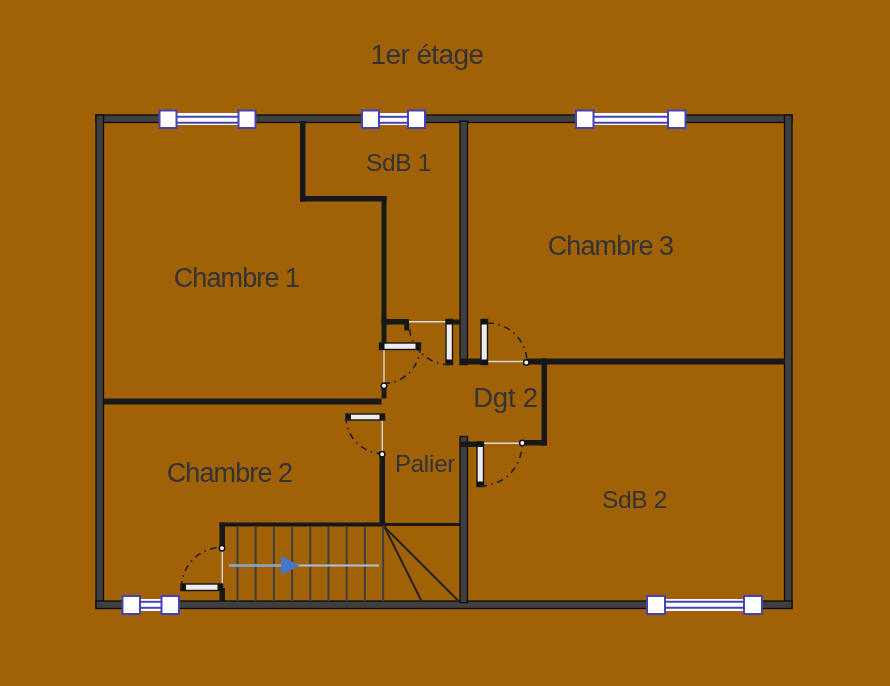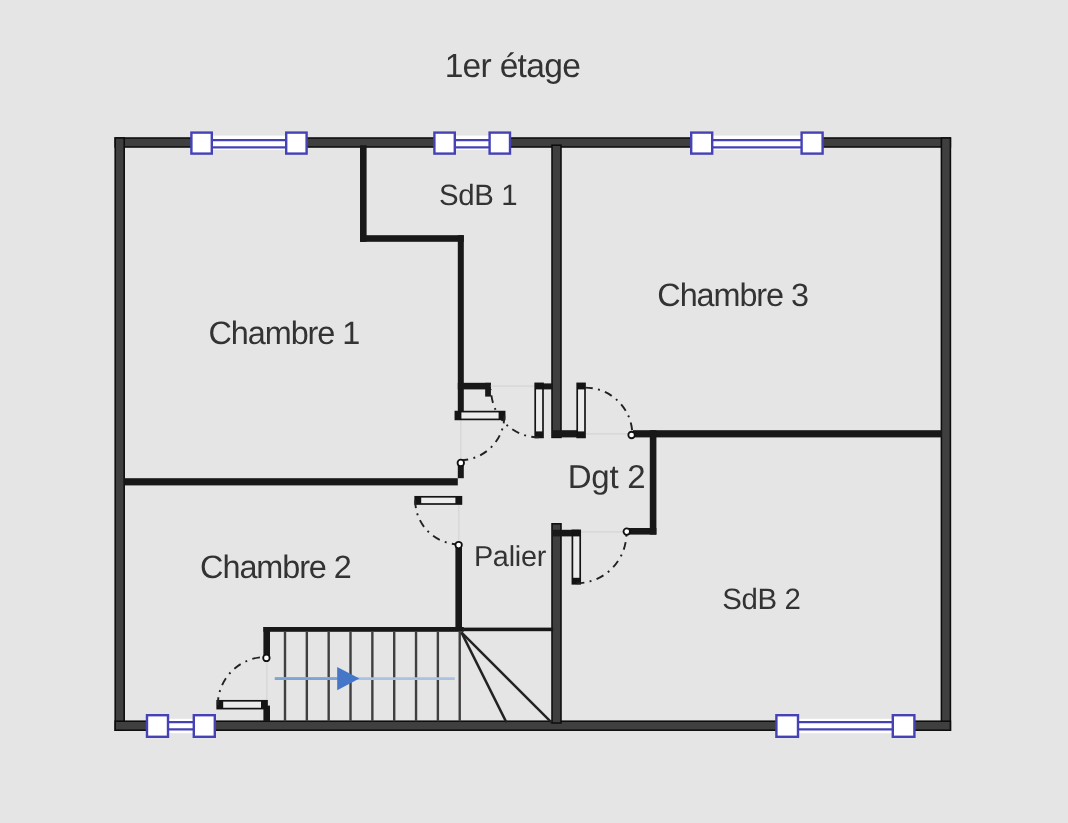--- a/index.html
+++ b/index.html
@@ -1,16 +1,16 @@
 <!DOCTYPE html>
 <html><head>
 <meta charset="utf-8">
 <style>
   html,body{margin:0;padding:0;background:#fff;}
-  #page{width:890px;height:686px;position:relative;background:#e5e5e5;overflow:hidden;}
+  #page{width:890px;height:686px;position:relative;background:#a16207;overflow:hidden;}
   svg{display:block;}
   text{font-family:"Liberation Sans",sans-serif;fill:#333;}
 </style>
 </head>
 <body>
 <div id="page">
 <svg width="890" height="686" viewBox="0 0 890 686" style="filter:blur(0.45px)">
 
 <text x="427" y="64" font-size="28" letter-spacing="-0.6" text-anchor="middle" fill="#2b2b2b">1er étage</text>
 

